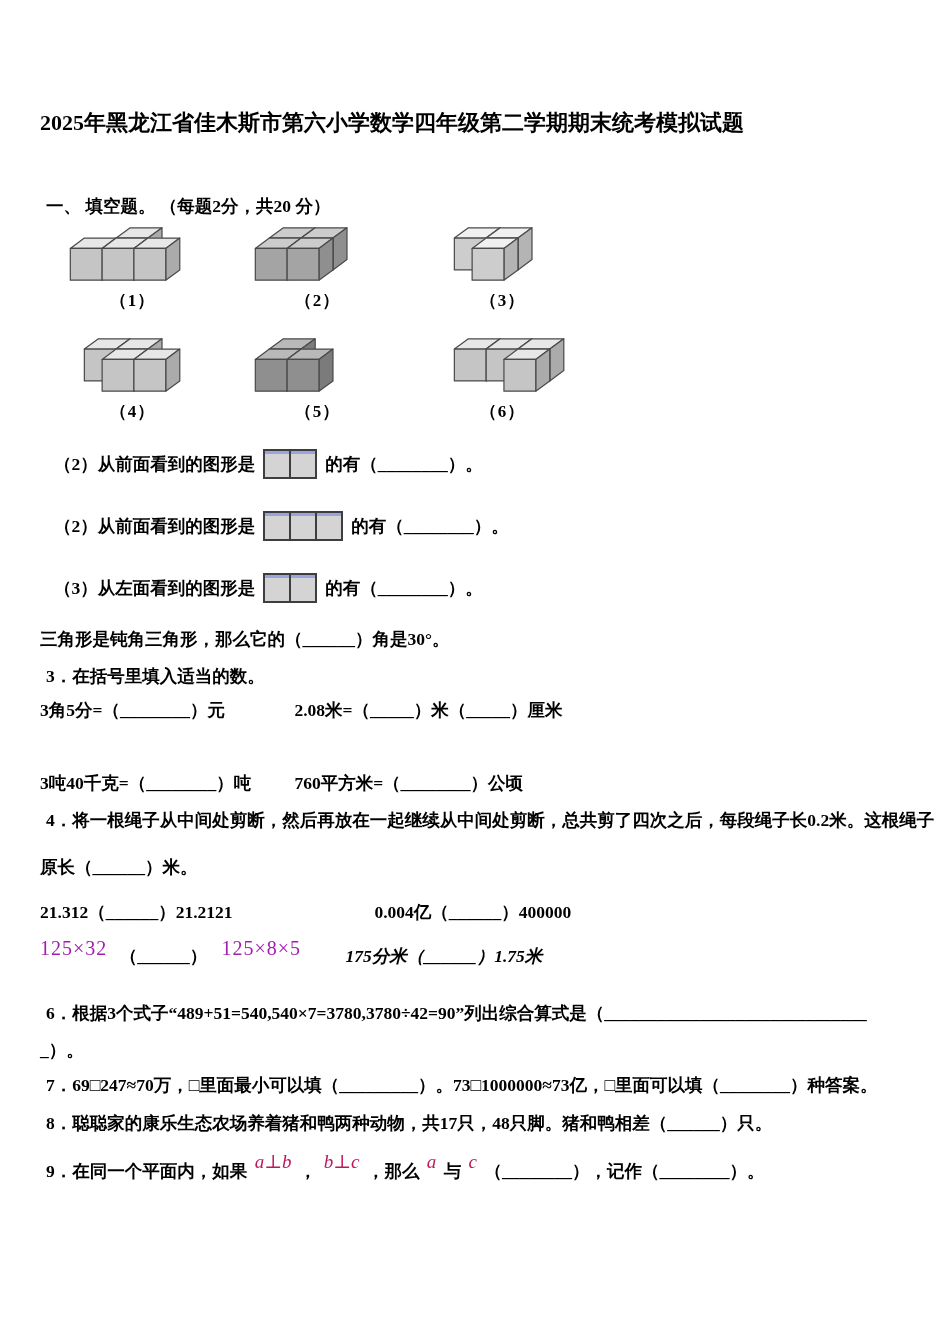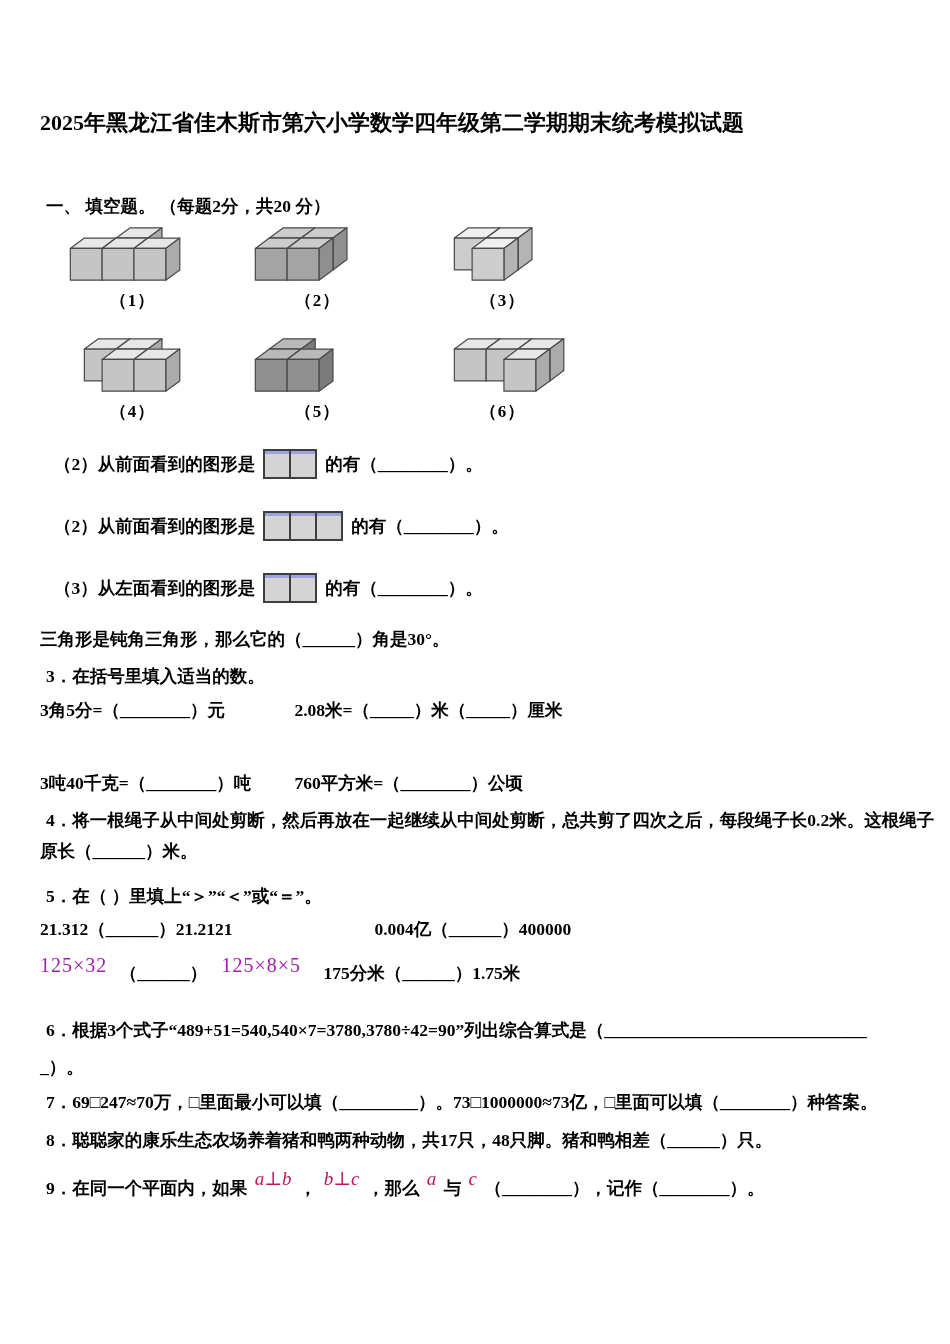--- a/index.html
+++ b/index.html
@@ -181,33 +181,32 @@
     <div class="line indent" style="margin-bottom:9px;">3．在括号里填入适当的数。</div>
     <div class="line" style="margin-bottom:13px;">
       <span class="colL">3角5分=（________）元</span>
       <span>2.08米=（_____）米（_____）厘米</span>
     </div>
     <div class="line" style="margin-bottom:12px;margin-top:48px;">
       <span class="colL">3吨40千克=（________）吨</span>
       <span>760平方米=（________）公顷</span>
     </div>
 
-    <div class="line indent" style="margin-bottom:6px;">4．将一根绳子从中间处剪断，然后再放在一起继续从中间处剪断，总共剪了四次之后，每段绳子长0.2米。这根绳子</div>
+    <div class="line indent" style="margin-bottom:22px;">4．将一根绳子从中间处剪断，然后再放在一起继续从中间处剪断，总共剪了四次之后，每段绳子长0.2米。这根绳子</div>
     <div class="line" style="margin-bottom:20px;">原长（______）米。</div>
 
-    <div class="line indent" style="margin-bottom:8px;">5．在（  ）里填上“＞”“＜”或“＝”。</div>
     <div class="line" style="margin-bottom:8px;">
       <span class="colL5">21.312（______）21.2121</span>
       <span>0.004亿（______）400000</span>
     </div>
     <div class="line" style="margin-bottom:30px;line-height:30px;">
       <span class="gmath">125×32</span>
       <span style="margin-left:8px;">（______）</span>
       <span class="gmath" style="margin-left:10px;">125×8×5</span>
-      <span style="margin-left:18px;">175分米（______）1.75米</span>
+      <span style="margin-left:40px;font-style:italic;">175分米（______）1.75米</span>
     </div>
 
     <div class="line indent" style="margin-bottom:12px;">6．根据3个式子“489+51=540,540×7=3780,3780÷42=90”列出综合算式是（______________________________</div>
     <div class="line" style="margin-bottom:10px;">_）。</div>
 
     <div class="line indent" style="margin-bottom:13px;">7．69□247≈70万，□里面最小可以填（_________）。73□1000000≈73亿，□里面可以填（________）种答案。</div>
 
     <div class="line indent" style="margin-bottom:10px;">8．聪聪家的康乐生态农场养着猪和鸭两种动物，共17只，48只脚。猪和鸭相差（______）只。</div>
 
     <div class="line indent" style="line-height:32px;">

